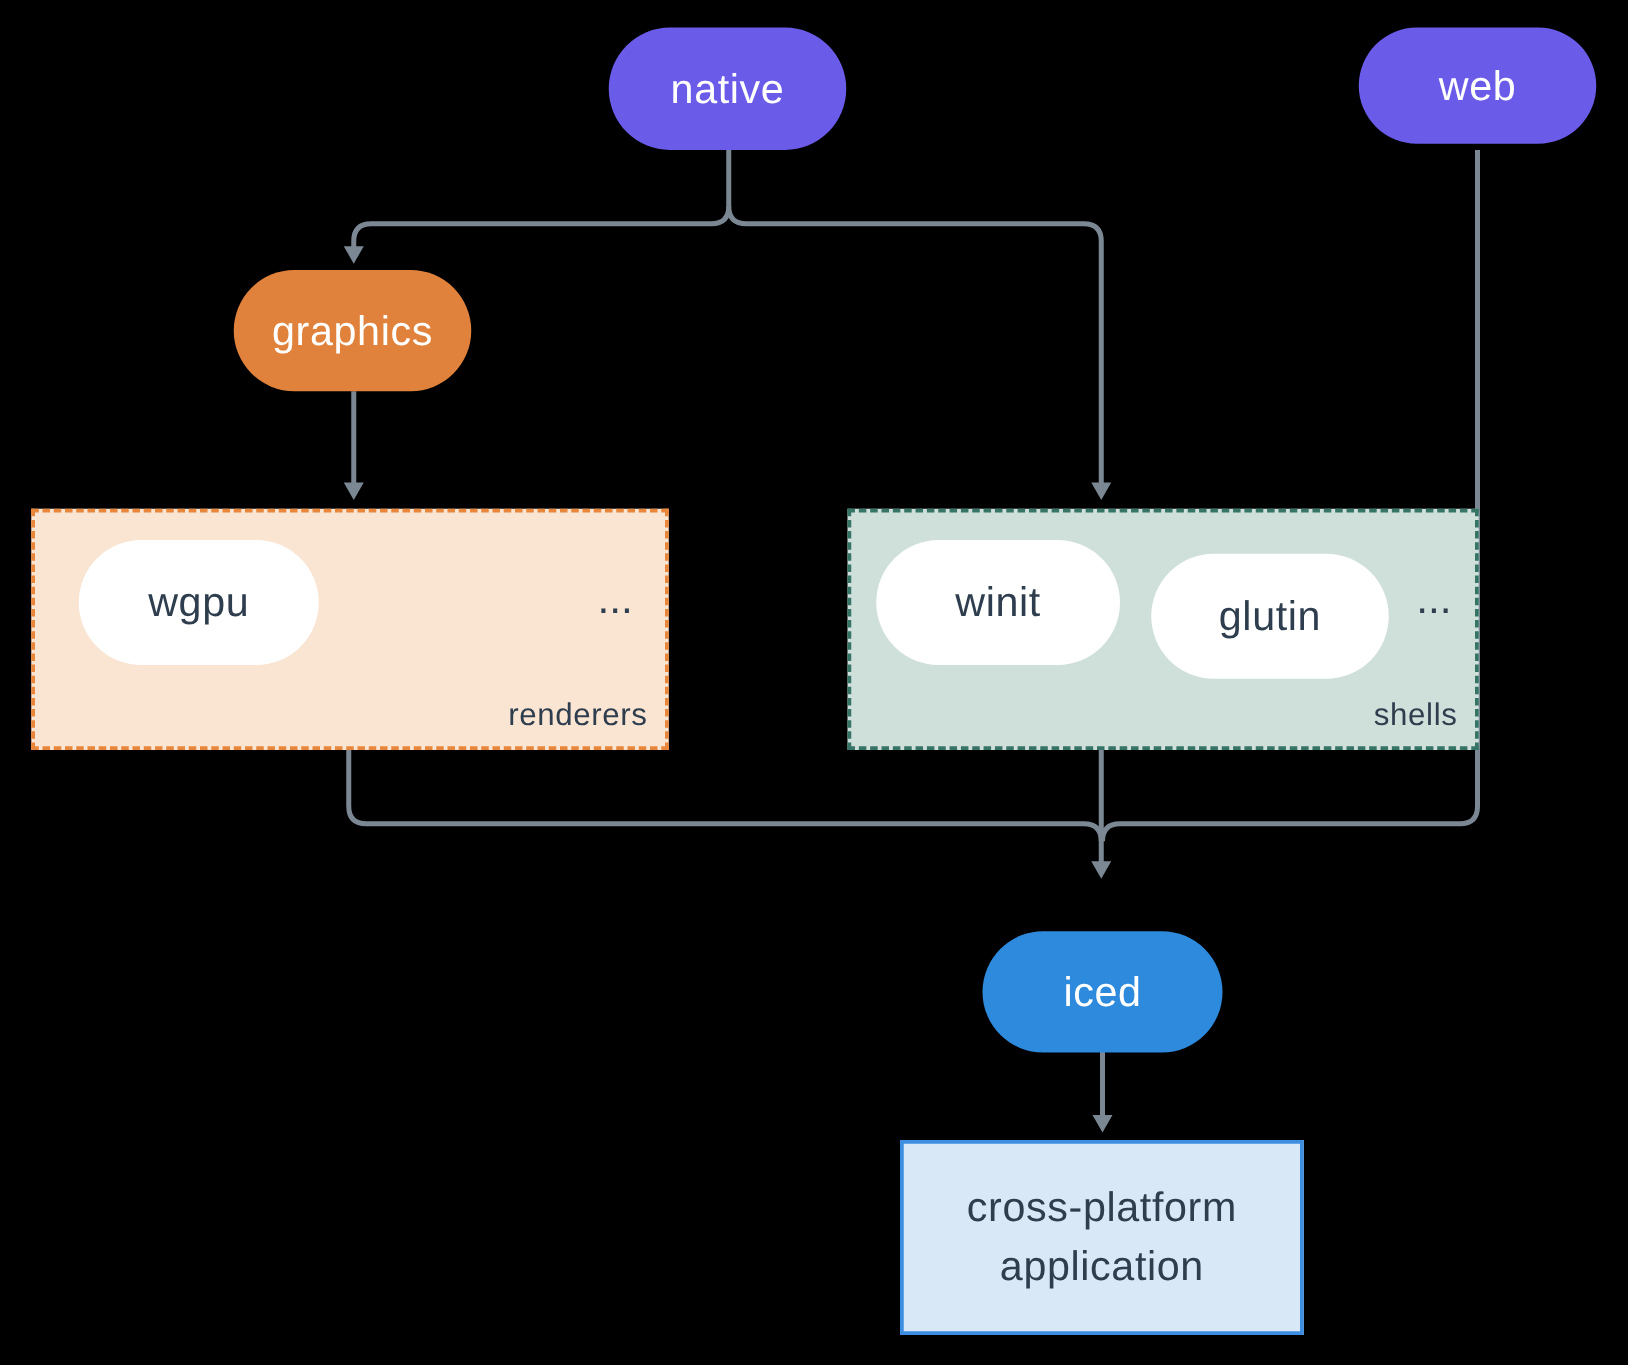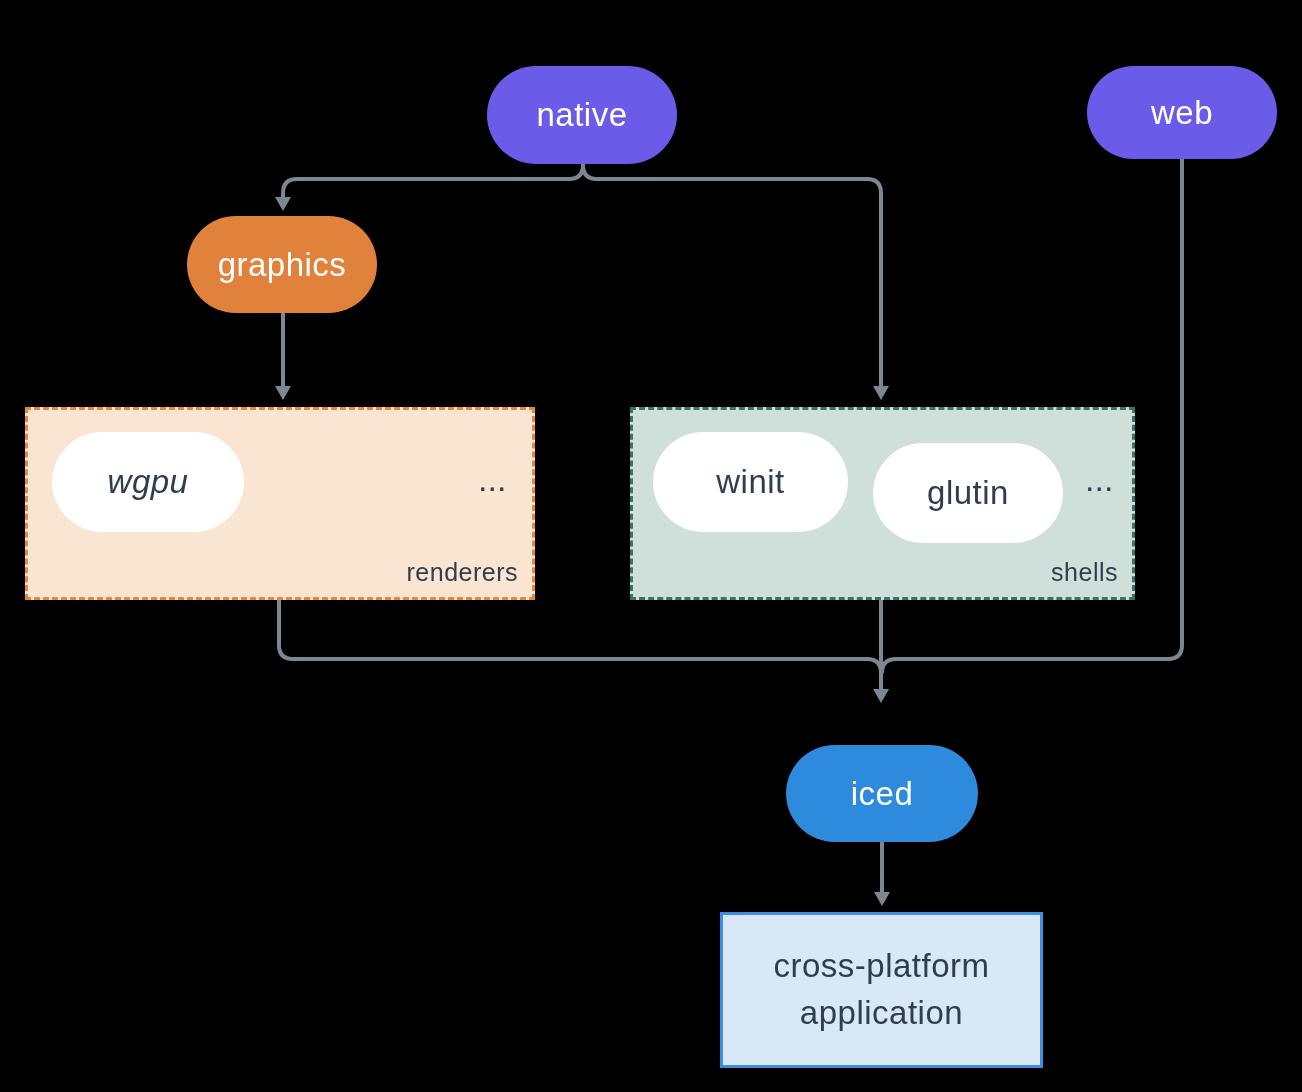--- a/index.html
+++ b/index.html
@@ -30,39 +30,40 @@
     position: absolute;
     z-index: 2;
     display: flex;
     align-items: center;
     justify-content: center;
     border-radius: 50px;
     font-size: 33px;
     letter-spacing: 0.5px;
   }
   .pill.big { color: #ffffff; }
-  .pill.purple { background: var(--node-purple, #6A5CE9); margin-top: 44px; }
+  .pill.purple { background: var(--node-purple, #6A5CE9); }
   .pill.orange { background: var(--node-orange, #E0823B); }
   .pill.blue   { background: var(--node-blue, #2E8ADC); }
   .pill.white  {
     background: #ffffff;
     color: var(--text-dark, #2F3E4E);
   }
   .group {
     position: absolute;
     z-index: 2;
     box-sizing: border-box;
   }
   .group.renderers {
     background: var(--renderers-fill, #FAE4D2);
     border: 3px dashed var(--renderers-border, #E8873C);
   }
   .group.shells {
     background: var(--shells-fill, #CFDFD9);
     border: 3px dashed var(--shells-border, #367465);
+    margin-left: 48px;
   }
   .group-label {
     position: absolute;
     right: 14px;
     bottom: 10px;
     font-size: 25px;
     color: var(--text-dark, #2F3E4E);
     letter-spacing: 0.5px;
   }
   .ellipsis {
@@ -116,21 +117,21 @@
     <path class="arrowhead" d="M882 906 L874 892 L890 892 Z"></path>
   </svg>
 
   <div class="pill big purple" style="left:487px; top:22px; width:190px; height:98px;">native</div>
 
   <div class="pill big purple" style="left:1087px; top:22px; width:190px; height:93px;">web</div>
 
   <div class="pill big orange" style="left:187px; top:216px; width:190px; height:97px;">graphics</div>
 
   <div class="group renderers" style="left:25px; top:407px; width:510px; height:193px;">
-    <div class="pill white" style="left:24px; top:22px; width:192px; height:100px;font-style:italic;">wgpu</div>
+    <div class="pill white" style="left:35px; top:22px; width:192px; height:100px;">wgpu</div>
     <div class="ellipsis" style="left:450px; top:50px;">...</div>
     <div class="group-label">renderers</div>
   </div>
 
   <div class="group shells" style="left:630px; top:407px; width:505px; height:193px;">
     <div class="pill white" style="left:20px; top:22px; width:195px; height:100px;">winit</div>
     <div class="pill white" style="left:240px; top:33px; width:190px; height:100px;">glutin</div>
     <div class="ellipsis" style="left:452px; top:50px;">...</div>
     <div class="group-label">shells</div>
   </div>

